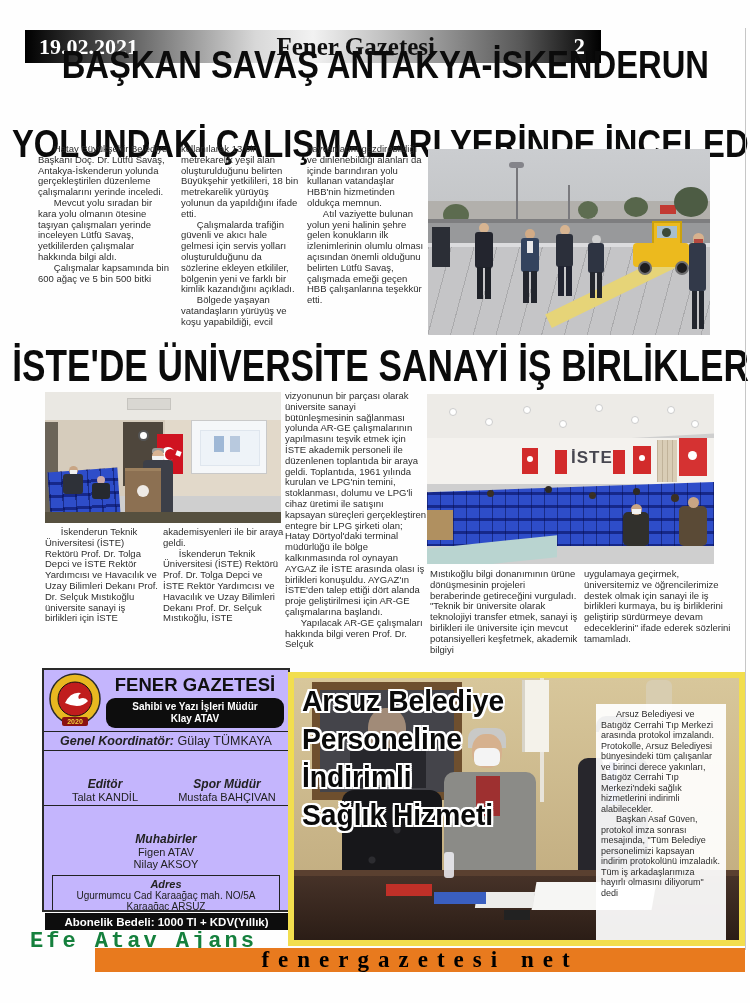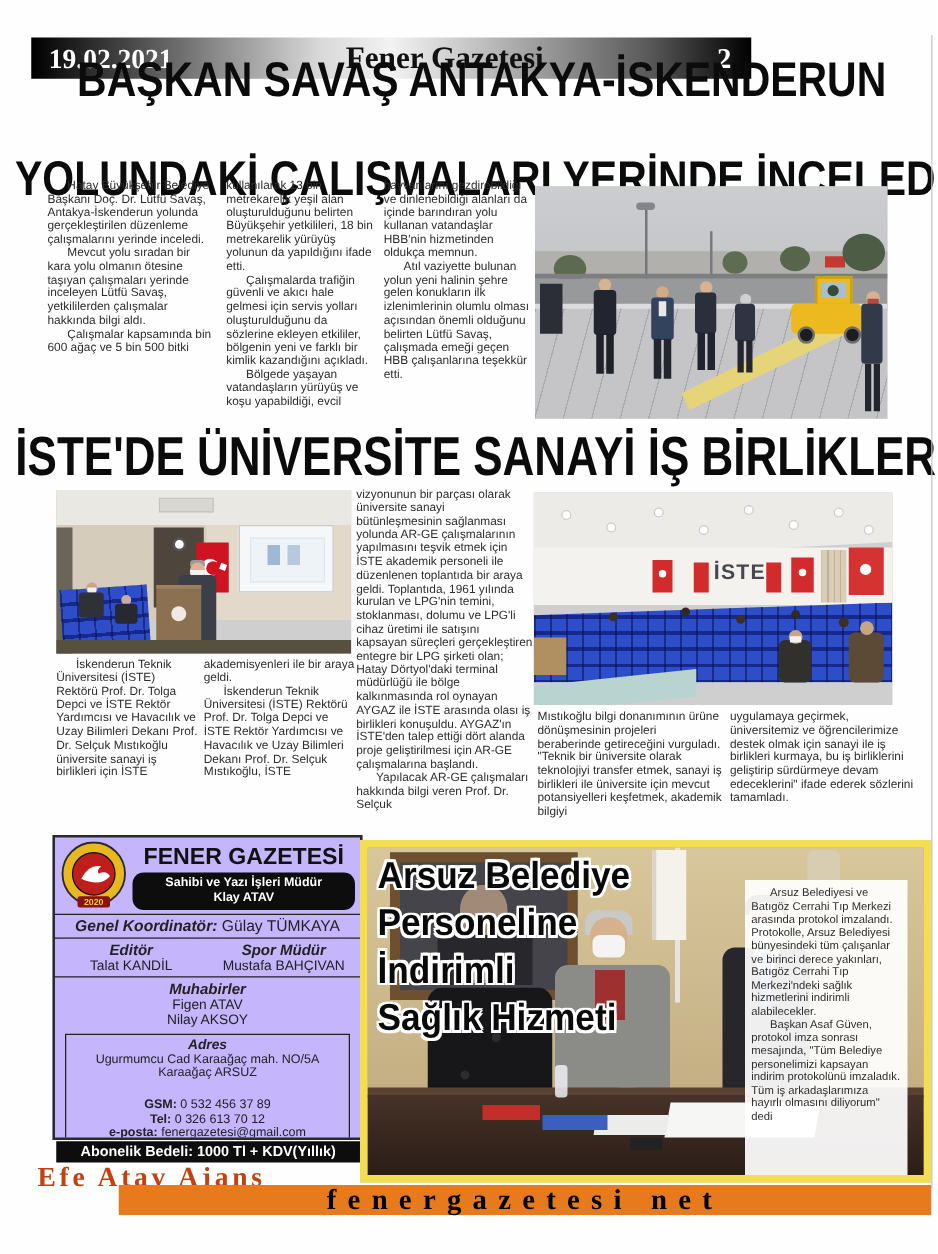--- a/index.html
+++ b/index.html
@@ -30,33 +30,33 @@
   .mast{left:42px;top:668px;width:248px;height:244px;border:2px solid #2a2a2a;background:#c4b5fd;
         box-sizing:border-box;overflow:hidden;}
   .mast-row1{display:flex;align-items:center;padding:3px 4px 2px 4px;}
   .mast-title{font-size:18.5px;font-weight:bold;letter-spacing:0px;color:#111;text-align:center;}
   .owner-box{background:#0d0d0d;color:#fff;border-radius:9px;text-align:center;
              font-size:10px;font-weight:bold;line-height:12px;padding:3px 6px;margin-top:2px;}
   .mast-line{border-top:1.5px solid #222;}
   .coord-row{padding:2px 4px;font-size:12.5px;text-align:center;}
   .lbl{font-weight:bold;font-style:italic;}
   .two-col{display:flex;text-align:center;padding:2px 0;}
-  .two-col>div{flex:1;}
+  .two-col>div{flex:1;margin-top:24px;}
   .col-label{font-size:12px;font-weight:bold;font-style:italic;}
   .col-name{font-size:11px;white-space:pre-line;}
   .addr-box{border:1.5px solid #222;margin:3px 8px;text-align:center;padding:2px;}
   .addr-label{font-size:11px;font-weight:bold;font-style:italic;}
   .addr-text{font-size:10px;line-height:11px;white-space:pre-line;}
   .contact{font-size:10px;line-height:11.5px;margin-top:14px;}
   .contact b{font-weight:bold;}
   .founded{font-size:11.5px;font-weight:bold;font-style:italic;text-align:center;margin-top:2px;}
   .abonelik{left:45px;top:913px;width:243px;height:17px;background:#0d0d0d;color:#fff;
             font-size:11.5px;font-weight:bold;display:flex;align-items:center;justify-content:center;}
-  .efe{left:30px;top:929px;width:260px;font-family:Liberation Serif, serif;font-weight:bold;
-       font-size:22px;letter-spacing:3px;color:#c2410c;}
+  .efe{left:30px;top:929px;width:260px;font-family:Liberation Mono, monospace;font-weight:bold;
+       font-size:22px;letter-spacing:3px;color:#15803d;}
   
   .arsuz-wrap{left:288px;top:672px;width:445px;height:262px;border:6px solid #f2de4e;background:#c9b27e;overflow:hidden;}
   .arsuz-hl{position:absolute;left:8px;top:4px;font-weight:bold;font-size:30px;line-height:38px;
       color:#0a0a0a;transform:scaleX(.94);transform-origin:left;
       text-shadow:-2px -2px 0 #fff,2px -2px 0 #fff,-2px 2px 0 #fff,2px 2px 0 #fff,0 -2px 0 #fff,0 2px 0 #fff,-2px 0 0 #fff,2px 0 0 #fff;}
   .arsuz-box{position:absolute;left:302px;top:26px;width:120px;height:228px;background:rgba(255,255,255,.93);
       padding:5px 5px;font-size:9px;line-height:10.5px;color:#2d2d2d;white-space:pre-wrap;}
   .orange-bar{left:95px;top:948px;width:650px;height:24px;background:#e87a1e;display:flex;
       align-items:center;justify-content:center;font-family:"Liberation Serif",serif;
       font-weight:bold;font-size:23px;letter-spacing:9px;color:#000000;}

